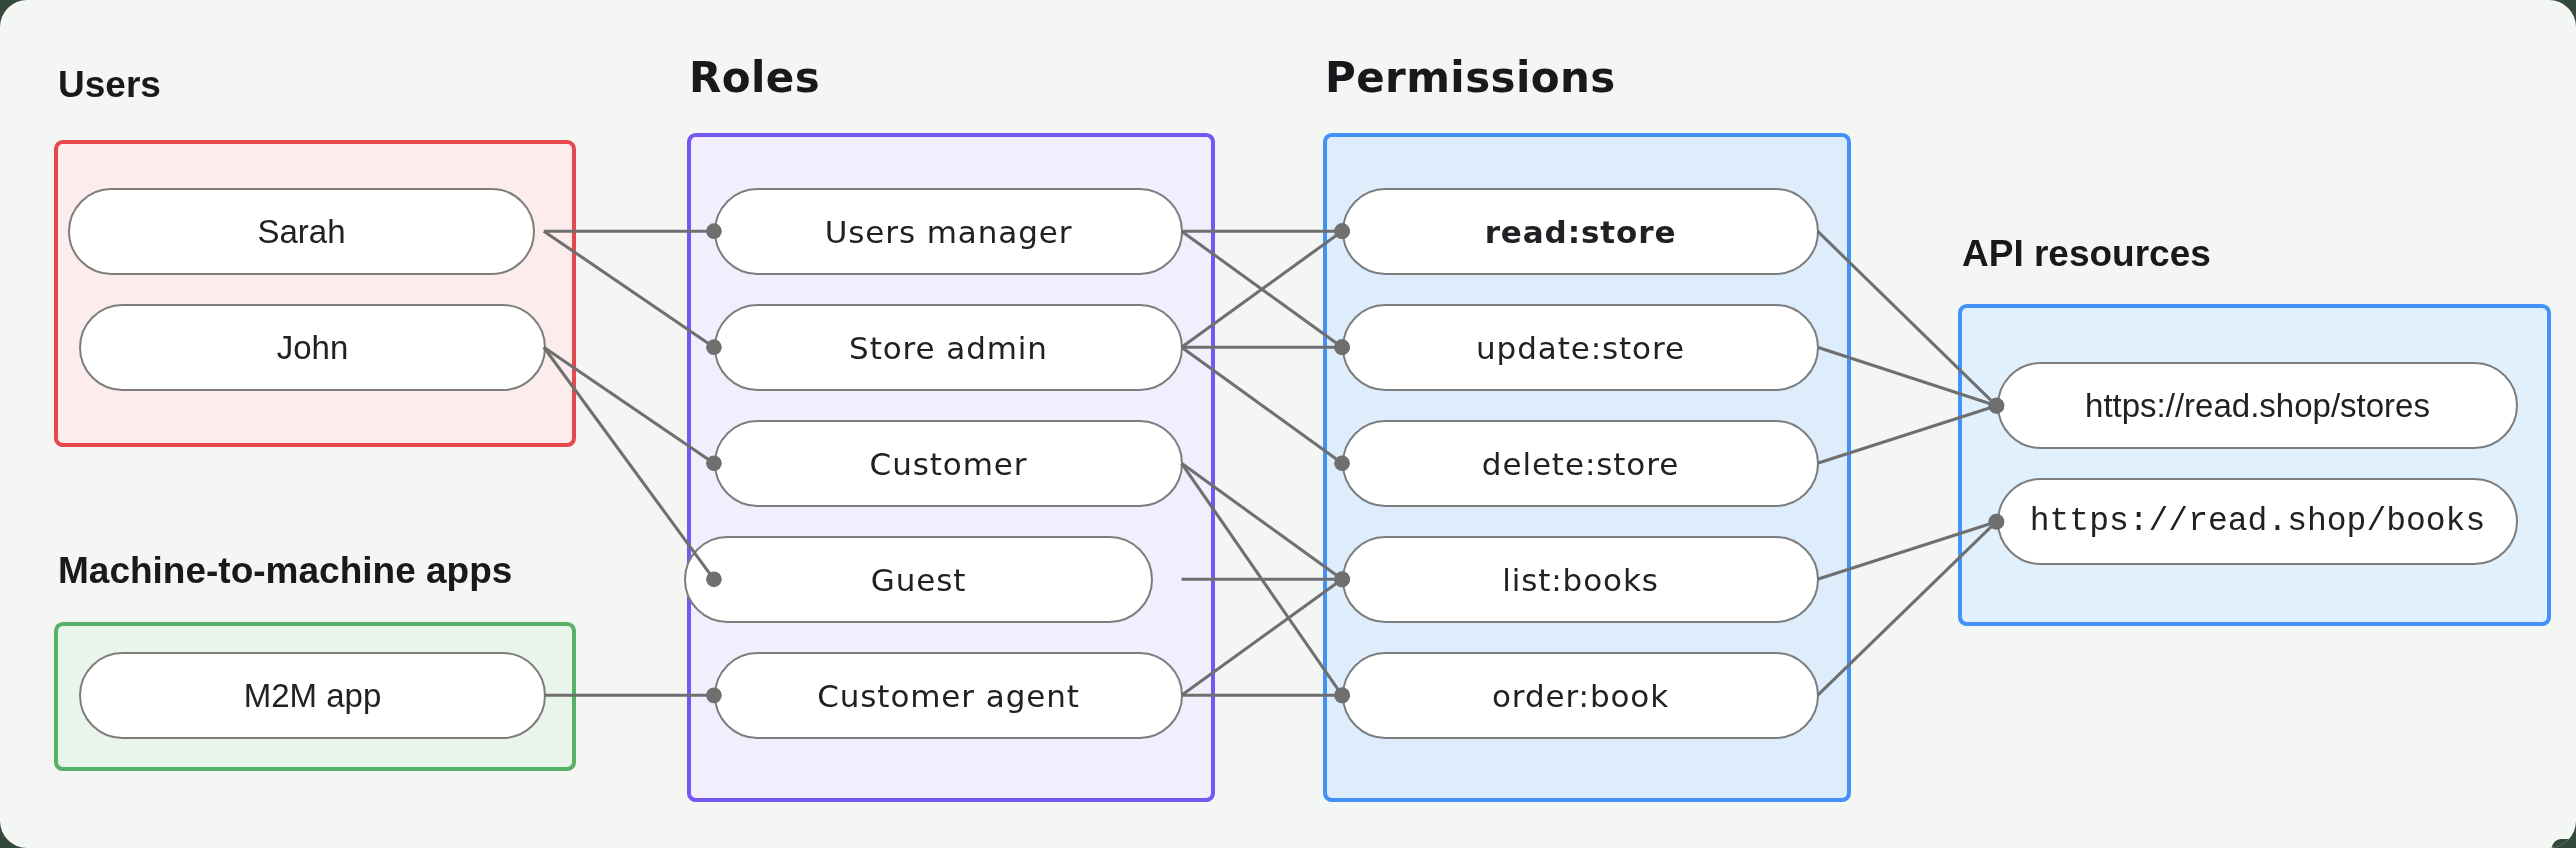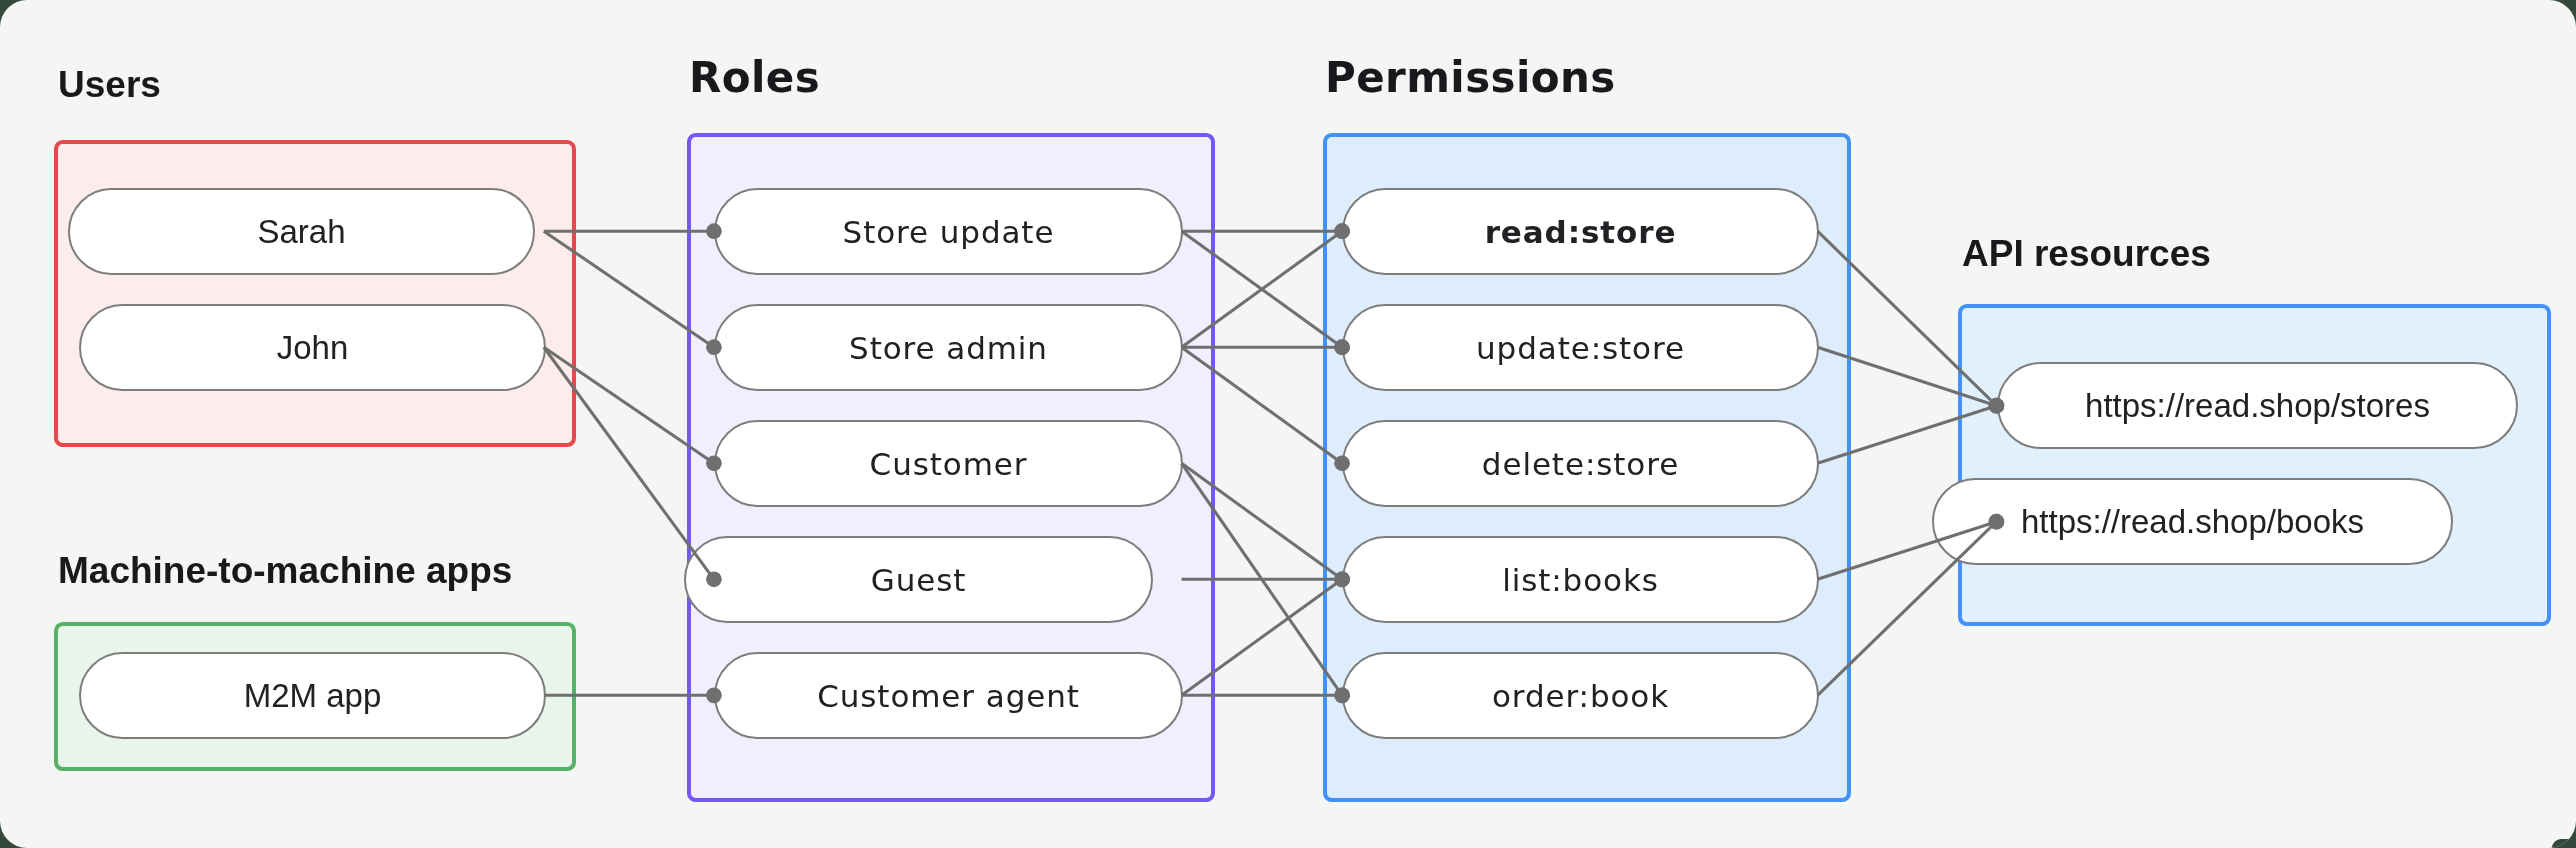--- a/index.html
+++ b/index.html
@@ -111,26 +111,26 @@
       <circle cx="2288" cy="465" r="9" fill="#6f6f6f"></circle>
       <circle cx="2288" cy="465" r="9" fill="#6f6f6f"></circle>
       <circle cx="2288" cy="598" r="9" fill="#6f6f6f"></circle>
       <circle cx="2288" cy="598" r="9" fill="#6f6f6f"></circle>
     </svg>
 
   <div class="corner-peek"></div>
 <div class="pill" style="left: 68px; top: 188px; width: 467px;">Sarah</div>
     <div class="pill" style="left: 79px; top: 304px; width: 467px;">John</div>
     <div class="pill" style="left: 79px; top: 652px; width: 467px;">M2M app</div>
-    <div class="pill geo" style="left: 714px; top: 188px; width: 469px;">Store update</div>
+    <div class="pill geo" style="left: 714px; top: 188px; width: 469px;">Users manager</div>
     <div class="pill geo" style="left: 714px; top: 304px; width: 469px;">Store admin</div>
     <div class="pill geo" style="left: 714px; top: 420px; width: 469px;">Customer</div>
     <div class="pill geo" style="left: 684px; top: 536px; width: 469px;">Guest</div>
     <div class="pill geo" style="left: 714px; top: 652px; width: 469px;">Customer agent</div>
     <div class="pill geo" style="left: 1342px; top: 188px; width: 477px; font-weight: bold;">read:store</div>
     <div class="pill geo" style="left: 1342px; top: 304px; width: 477px;">update:store</div>
     <div class="pill geo" style="left: 1342px; top: 420px; width: 477px;">delete:store</div>
     <div class="pill geo" style="left: 1342px; top: 536px; width: 477px;">list:books</div>
     <div class="pill geo" style="left: 1342px; top: 652px; width: 477px;">order:book</div>
     <div class="pill" style="left: 1997px; top: 362px; width: 521px;">https://read.shop/stores</div>
-    <div class="pill" style="left: 1932px; top: 478px; width: 521px;">https://read.shop/books</div>
+    <div class="pill" style="left: 1997px; top: 478px; width: 521px; font-family: Liberation Mono, monospace;">https://read.shop/books</div>
   </div>
 
 
 </body></html>

